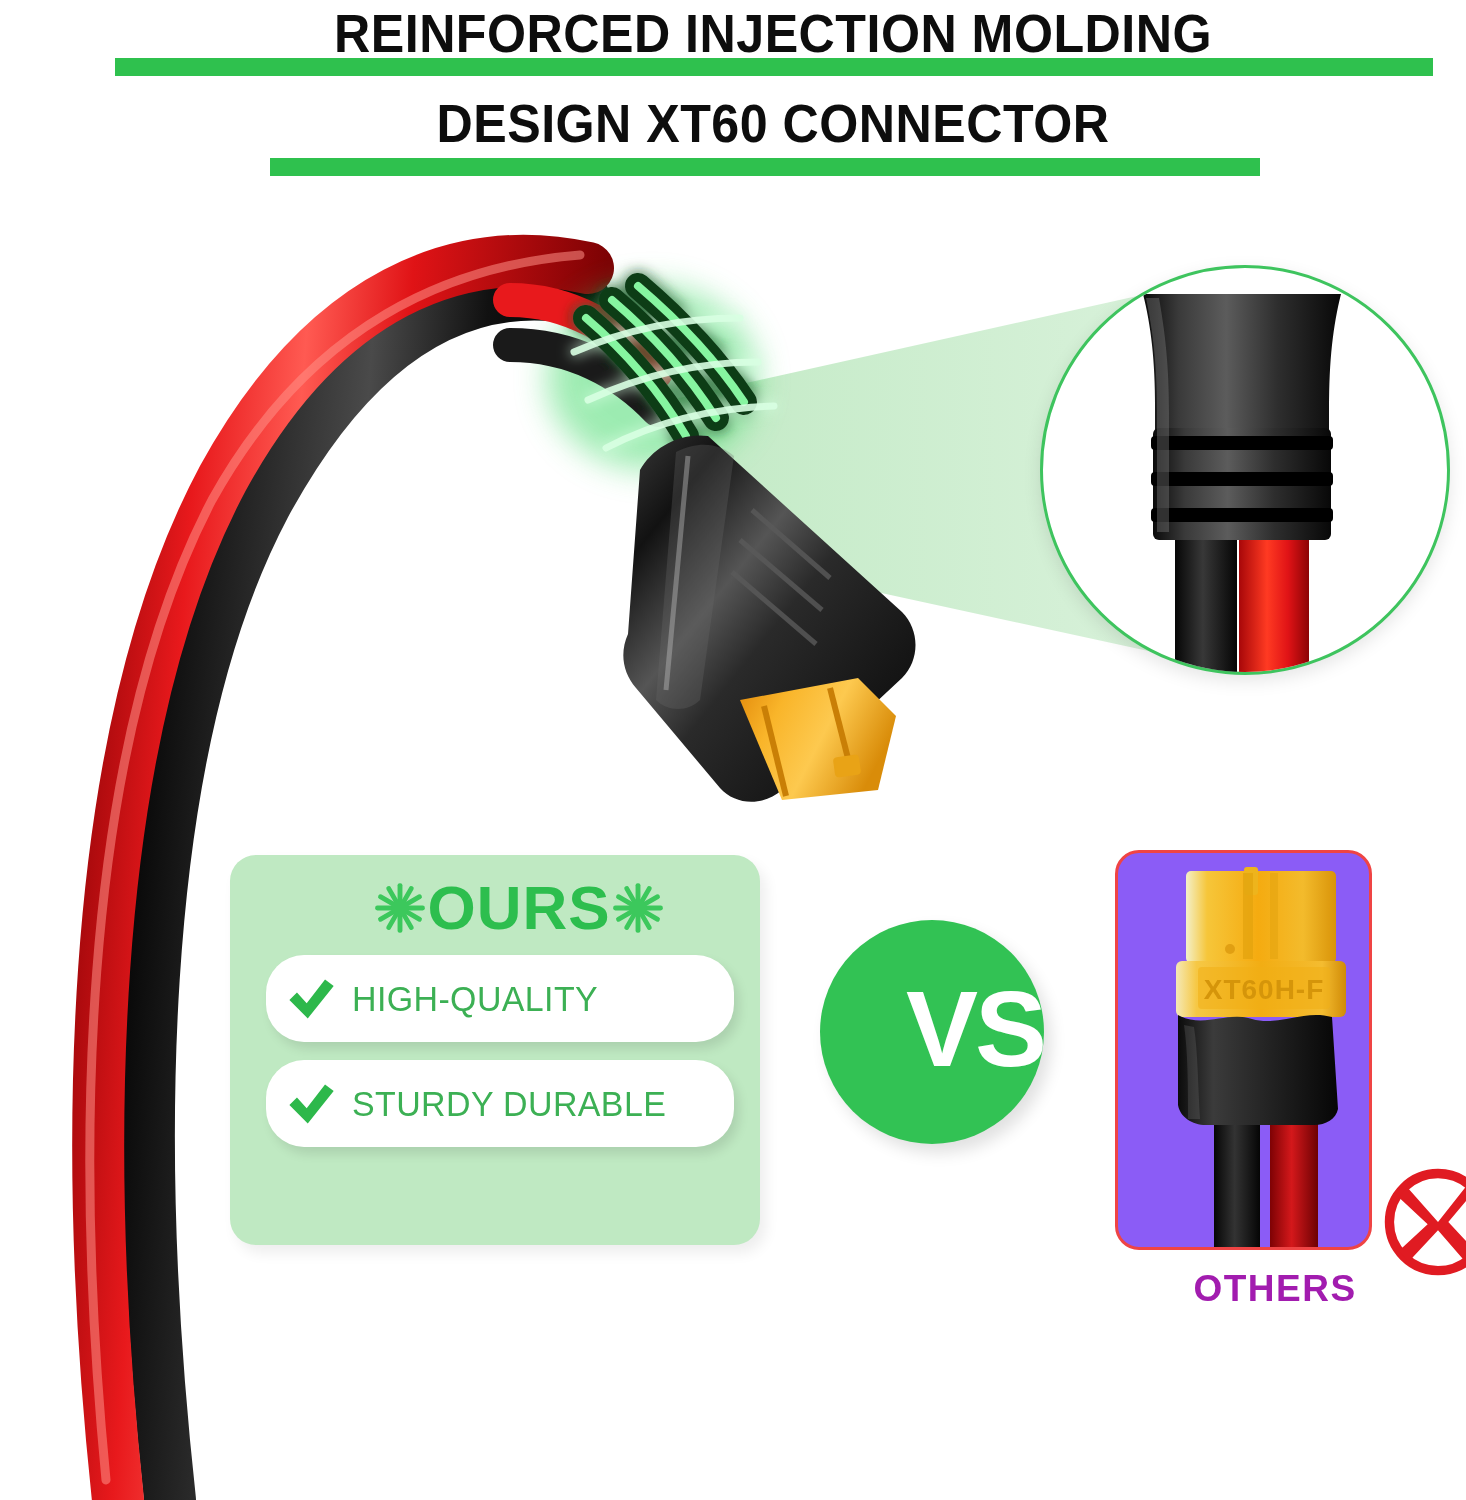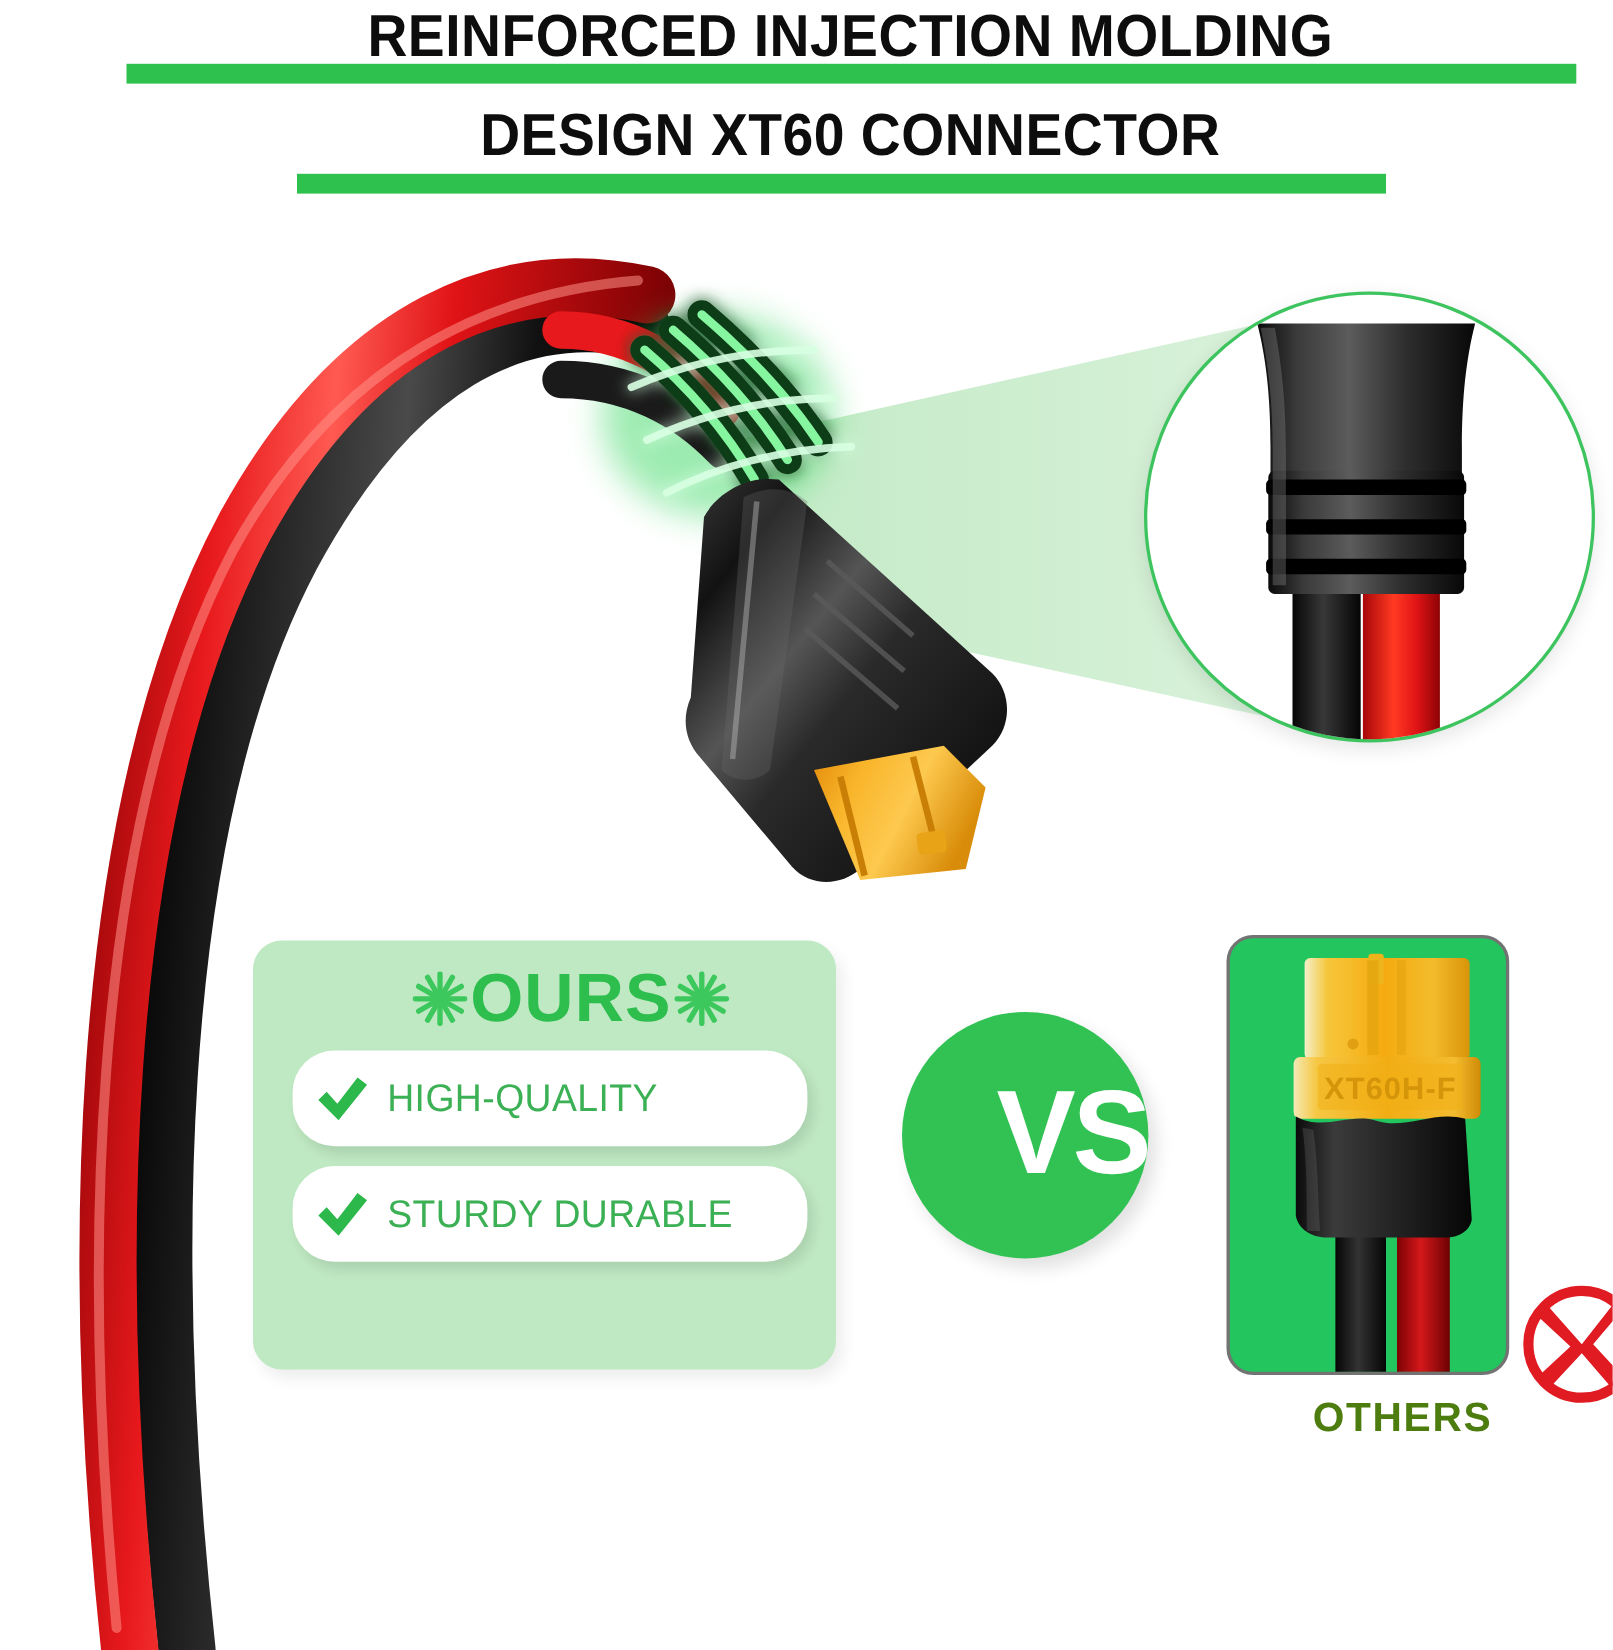--- a/index.html
+++ b/index.html
@@ -166,32 +166,32 @@
     transform: translateY(-3px);
   }
 
   
   .others-card {
     position: absolute;
     left: 1075px;
     top: 850px;
     width: 257px;
     height: 400px;
-    background: #22c55e;
-    border: 3px solid #737373;
+    background: #8b5cf6;
+    border: 3px solid #ef4444;
     border-radius: 24px;
     overflow: hidden;
   }
   .others-label {
     position: absolute;
     left: 1075px;
     top: 1268px;
     width: 320px;
     text-align: center;
-    color: #4d7c0f;
+    color: #a21caf;
     font-family: "Liberation Sans", sans-serif;
     font-weight: 700;
     font-size: 37px;
     letter-spacing: 1.5px;
   }
   .reject-badge {
     position: absolute;
     left: 1336px;
     top: 1158px;
     width: 124px;

